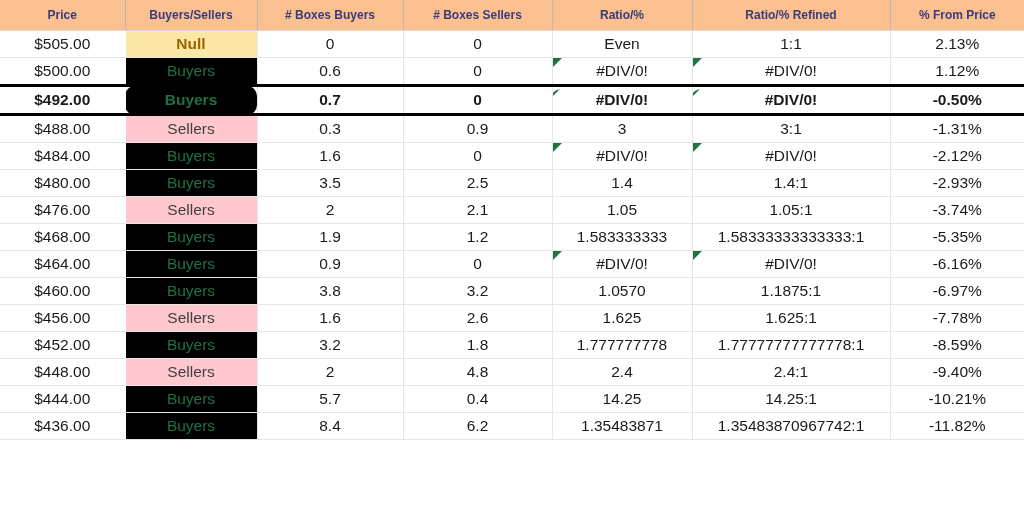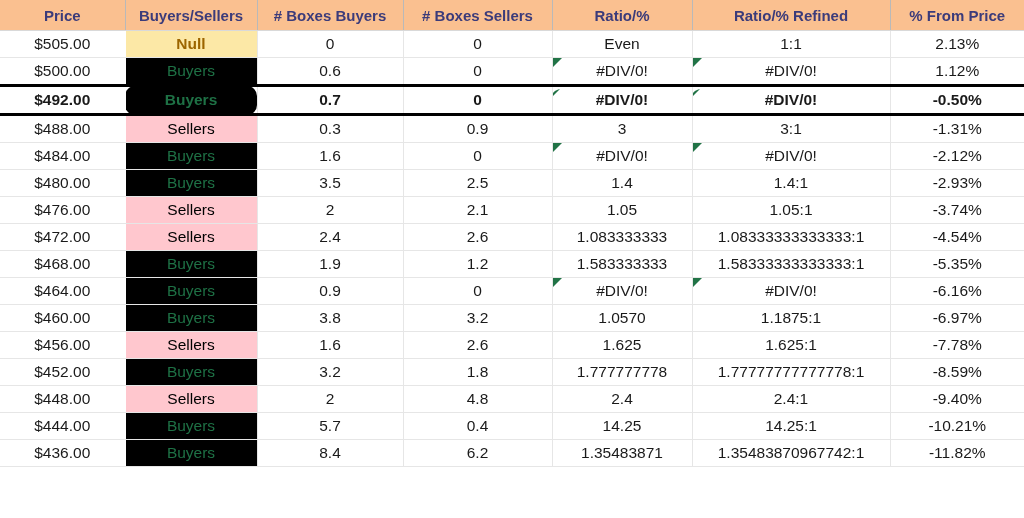--- a/index.html
+++ b/index.html
@@ -28,21 +28,21 @@
   col.c-boxb           { width: 146px; }
   col.c-boxs           { width: 149px; }
   col.c-ratio          { width: 140px; }
   col.c-ratior         { width: 198px; }
   col.c-pct            { width: 134px; }
 
   thead th {
     background: #FAC090;
     color: #3B3B7A;
     font-weight: bold;
-    font-size: 15px;
+    font-size: 12px;
     text-align: center;
     height: 30px;
     padding: 0 3px;
     border-right: 1px solid #b9b9b9;
     border-bottom: 1px solid #d9d9d9;
     white-space: nowrap;
     overflow: hidden;
   }
   thead th:last-child { border-right: none; }
 
@@ -62,21 +62,21 @@
   tbody td:last-child { border-right: none; }
 
   
   tbody td.col-price { border-right: 1px solid #ffffff; }
 
   
   td.state {
     font-weight: normal;
   }
   td.state-buyers { background: #000000; color: #1E7145; }
-  td.state-sellers { background: #FFC7CE; color: #000000; }
+  td.state-sellers { background: #FFC7CE; color: #404040; }
   td.state-null    { background: #FCE8A6; color: #9C6500; font-weight: bold; }
 
   
   .err-flag {
     position: absolute;
     top: 0;
     left: 0;
     width: 0;
     height: 0;
     border-top: 9px solid #217346;
@@ -175,29 +175,20 @@
       <tr>
         <td class="col-price">$476.00</td>
         <td class="col-state state state-sellers">Sellers</td>
         <td class="col-boxes_buy">2</td>
         <td class="col-boxes_sell">2.1</td>
         <td class="col-ratio">1.05</td>
         <td class="col-ratio_ref">1.05:1</td>
         <td class="col-pct">-3.74%</td>
       </tr>
       <tr>
-        <td class="col-price">$472.00</td>
-        <td class="col-state state state-sellers">Sellers</td>
-        <td class="col-boxes_buy">2.4</td>
-        <td class="col-boxes_sell">2.6</td>
-        <td class="col-ratio">1.083333333</td>
-        <td class="col-ratio_ref">1.08333333333333:1</td>
-        <td class="col-pct">-4.54%</td>
-      </tr>
-      <tr>
         <td class="col-price">$468.00</td>
         <td class="col-state state state-buyers">Buyers</td>
         <td class="col-boxes_buy">1.9</td>
         <td class="col-boxes_sell">1.2</td>
         <td class="col-ratio">1.583333333</td>
         <td class="col-ratio_ref">1.58333333333333:1</td>
         <td class="col-pct">-5.35%</td>
       </tr>
       <tr>
         <td class="col-price">$464.00</td>

